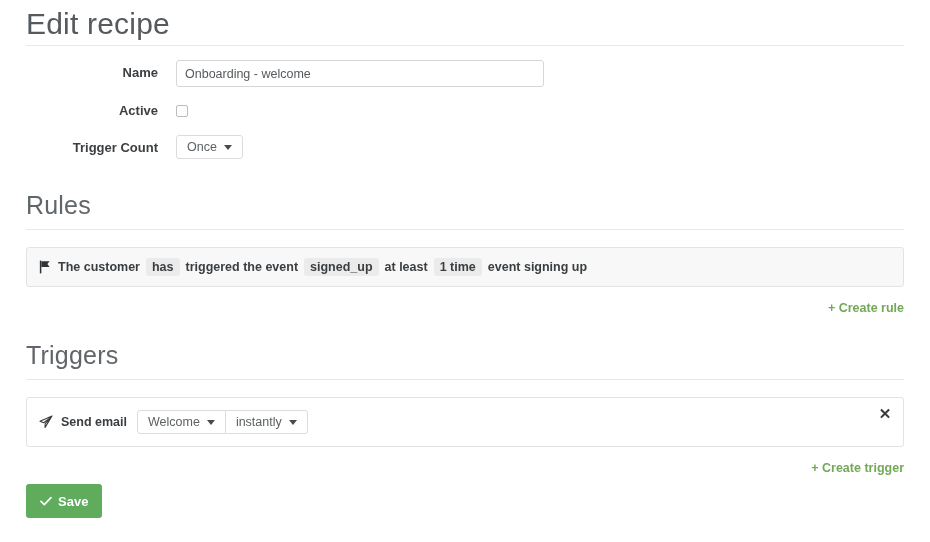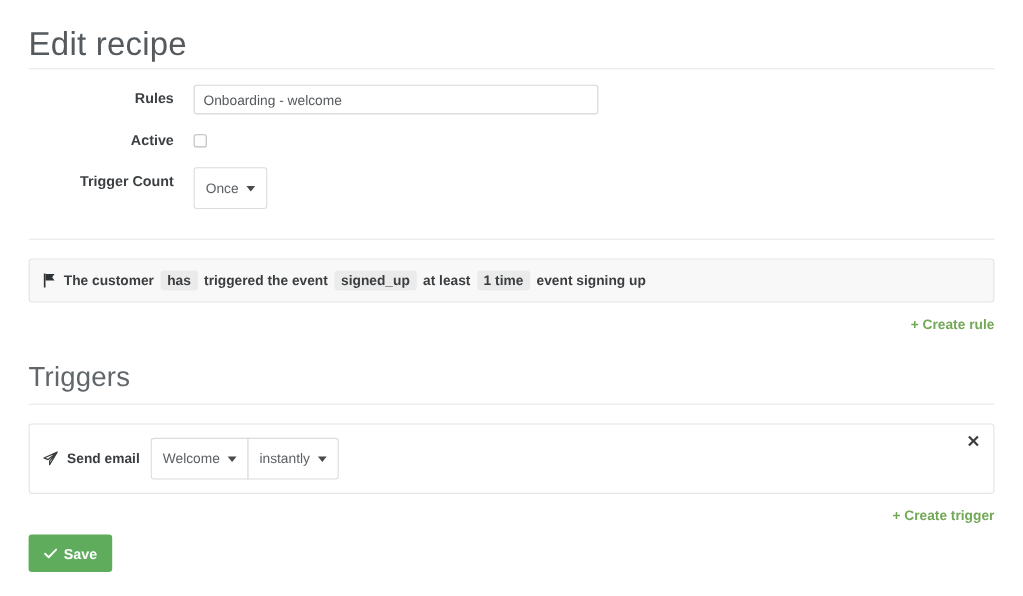--- a/index.html
+++ b/index.html
@@ -20,21 +20,21 @@
     height: 542px;
     padding: 0 26px;
   }
 
   
   .page-title {
     font-size: 30px;
     font-weight: 400;
     color: #555a5e;
     margin: 0;
-    padding-top: 20px;
+    padding-top: 3px;
     letter-spacing: 0.2px;
     line-height: 42px;
   }
   .section-title {
     font-size: 25px;
     font-weight: 400;
     color: #61666a;
     margin: 0;
     line-height: 34px;
     letter-spacing: 0.2px;
@@ -84,21 +84,21 @@
     border: 1px solid #bcbcbc;
     border-radius: 2px;
     background: #fdfdfd;
     display: block;
   }
 
   .dropdown-btn {
     display: inline-flex;
     align-items: center;
     gap: 7px;
-    height: 38px;
+    height: 24px;
     padding: 0 10px;
     font-size: 12.5px;
     color: #5c6164;
     background: #ffffff;
     border: 1px solid #dcdcdc;
     border-radius: 3px;
     cursor: pointer;
     font-family: "Liberation Sans", sans-serif;
     line-height: 1;
     white-space: nowrap;
@@ -227,21 +227,21 @@
 <body>
 
 <div class="page">
 
   <h1 class="page-title">Edit recipe</h1>
   <hr class="hr">
 
   <div class="form-area">
 
     <div class="form-row">
-      <div class="form-label">Rules</div>
+      <div class="form-label">Name</div>
       <div class="form-control">
         <input class="text-input" type="text" value="Onboarding - welcome" style="">
       </div>
     </div>
 
     <div class="form-row">
       <div class="form-label">Active</div>
       <div class="form-control">
         <span class="checkbox"></span>
       </div>
@@ -253,20 +253,23 @@
         <button class="dropdown-btn">
           <span>Once</span>
           <span class="caret"></span>
         </button>
       </div>
     </div>
 
   </div>
 
   <div class="section" style="padding-top:16px;">
+    <div class="section-head">
+      <h2 class="section-title">Rules</h2>
+    </div>
     <hr class="hr">
 
     <div class="item-box shaded">
       <div class="rule-row">
         <span class="icon">
           <svg width="13" height="14" viewBox="0 0 13 14">
             <path d="M1.6 0.6 L1.6 13.4" stroke="#2f3335" stroke-width="1.5" fill="none"></path>
             <path d="M2.4 1.2 L10.6 1.2 L8.4 4.1 L10.6 7.0 L2.4 7.0 Z" fill="#2f3335"></path>
           </svg>
         </span>

